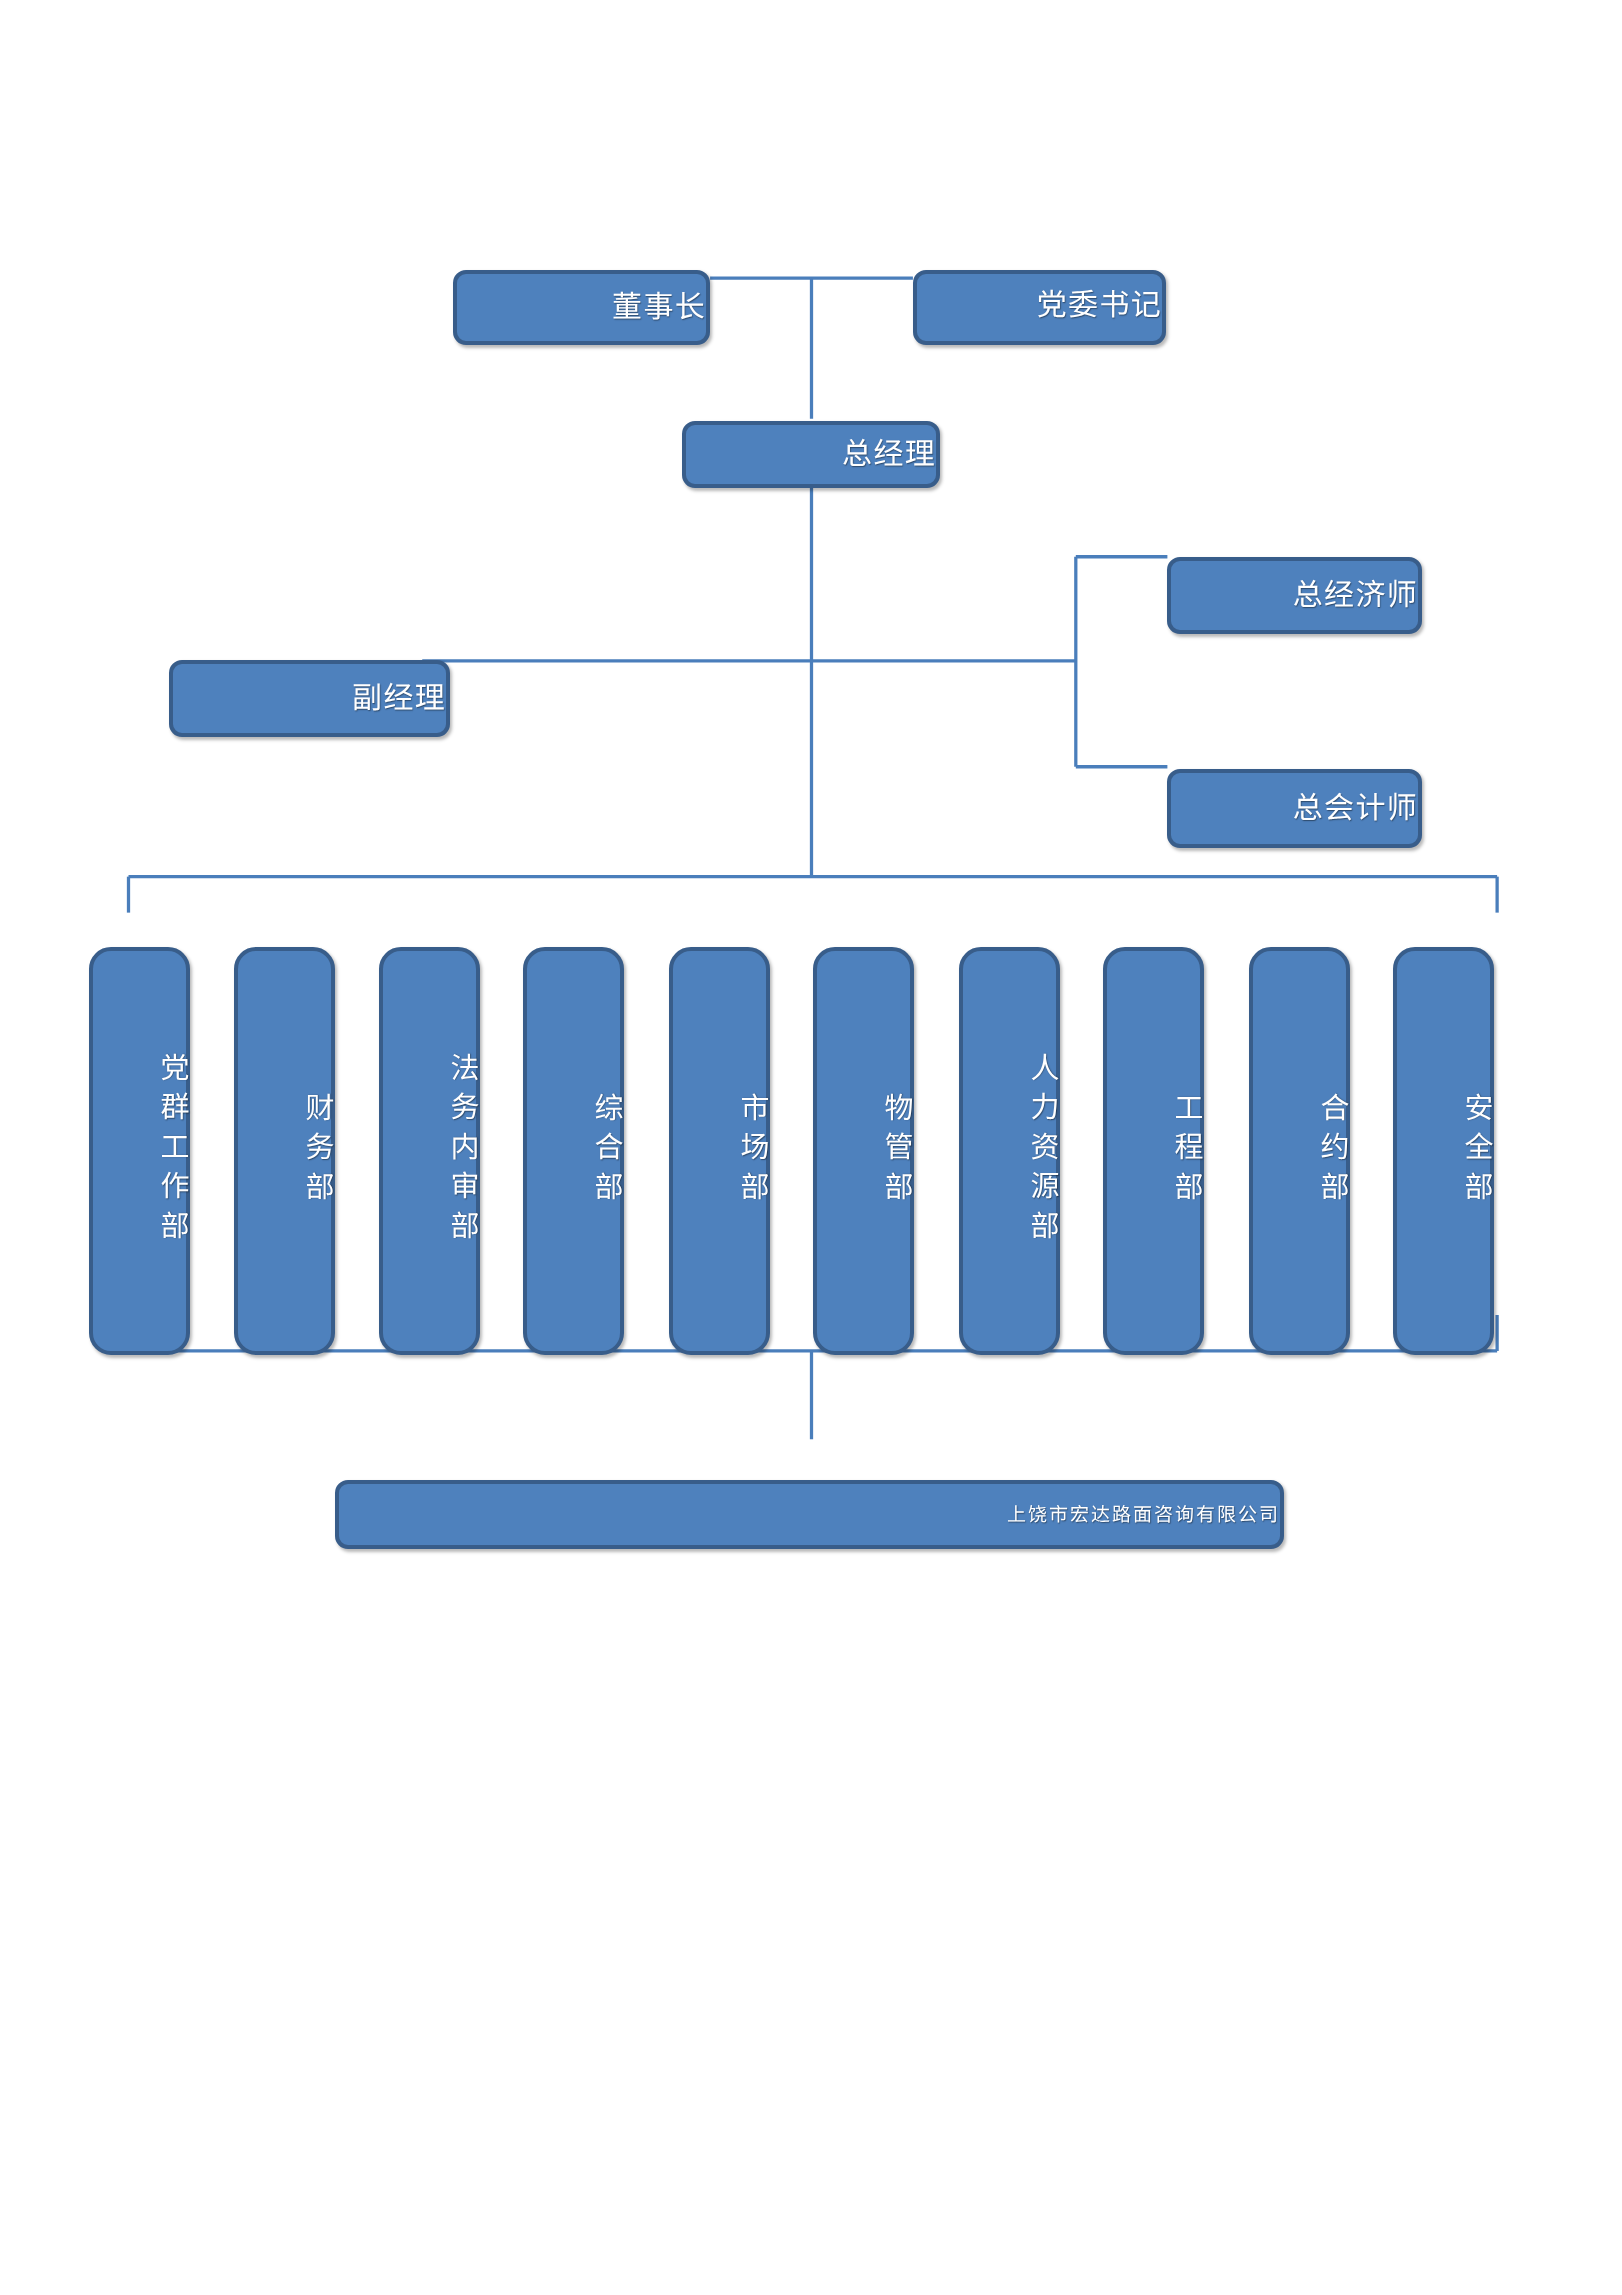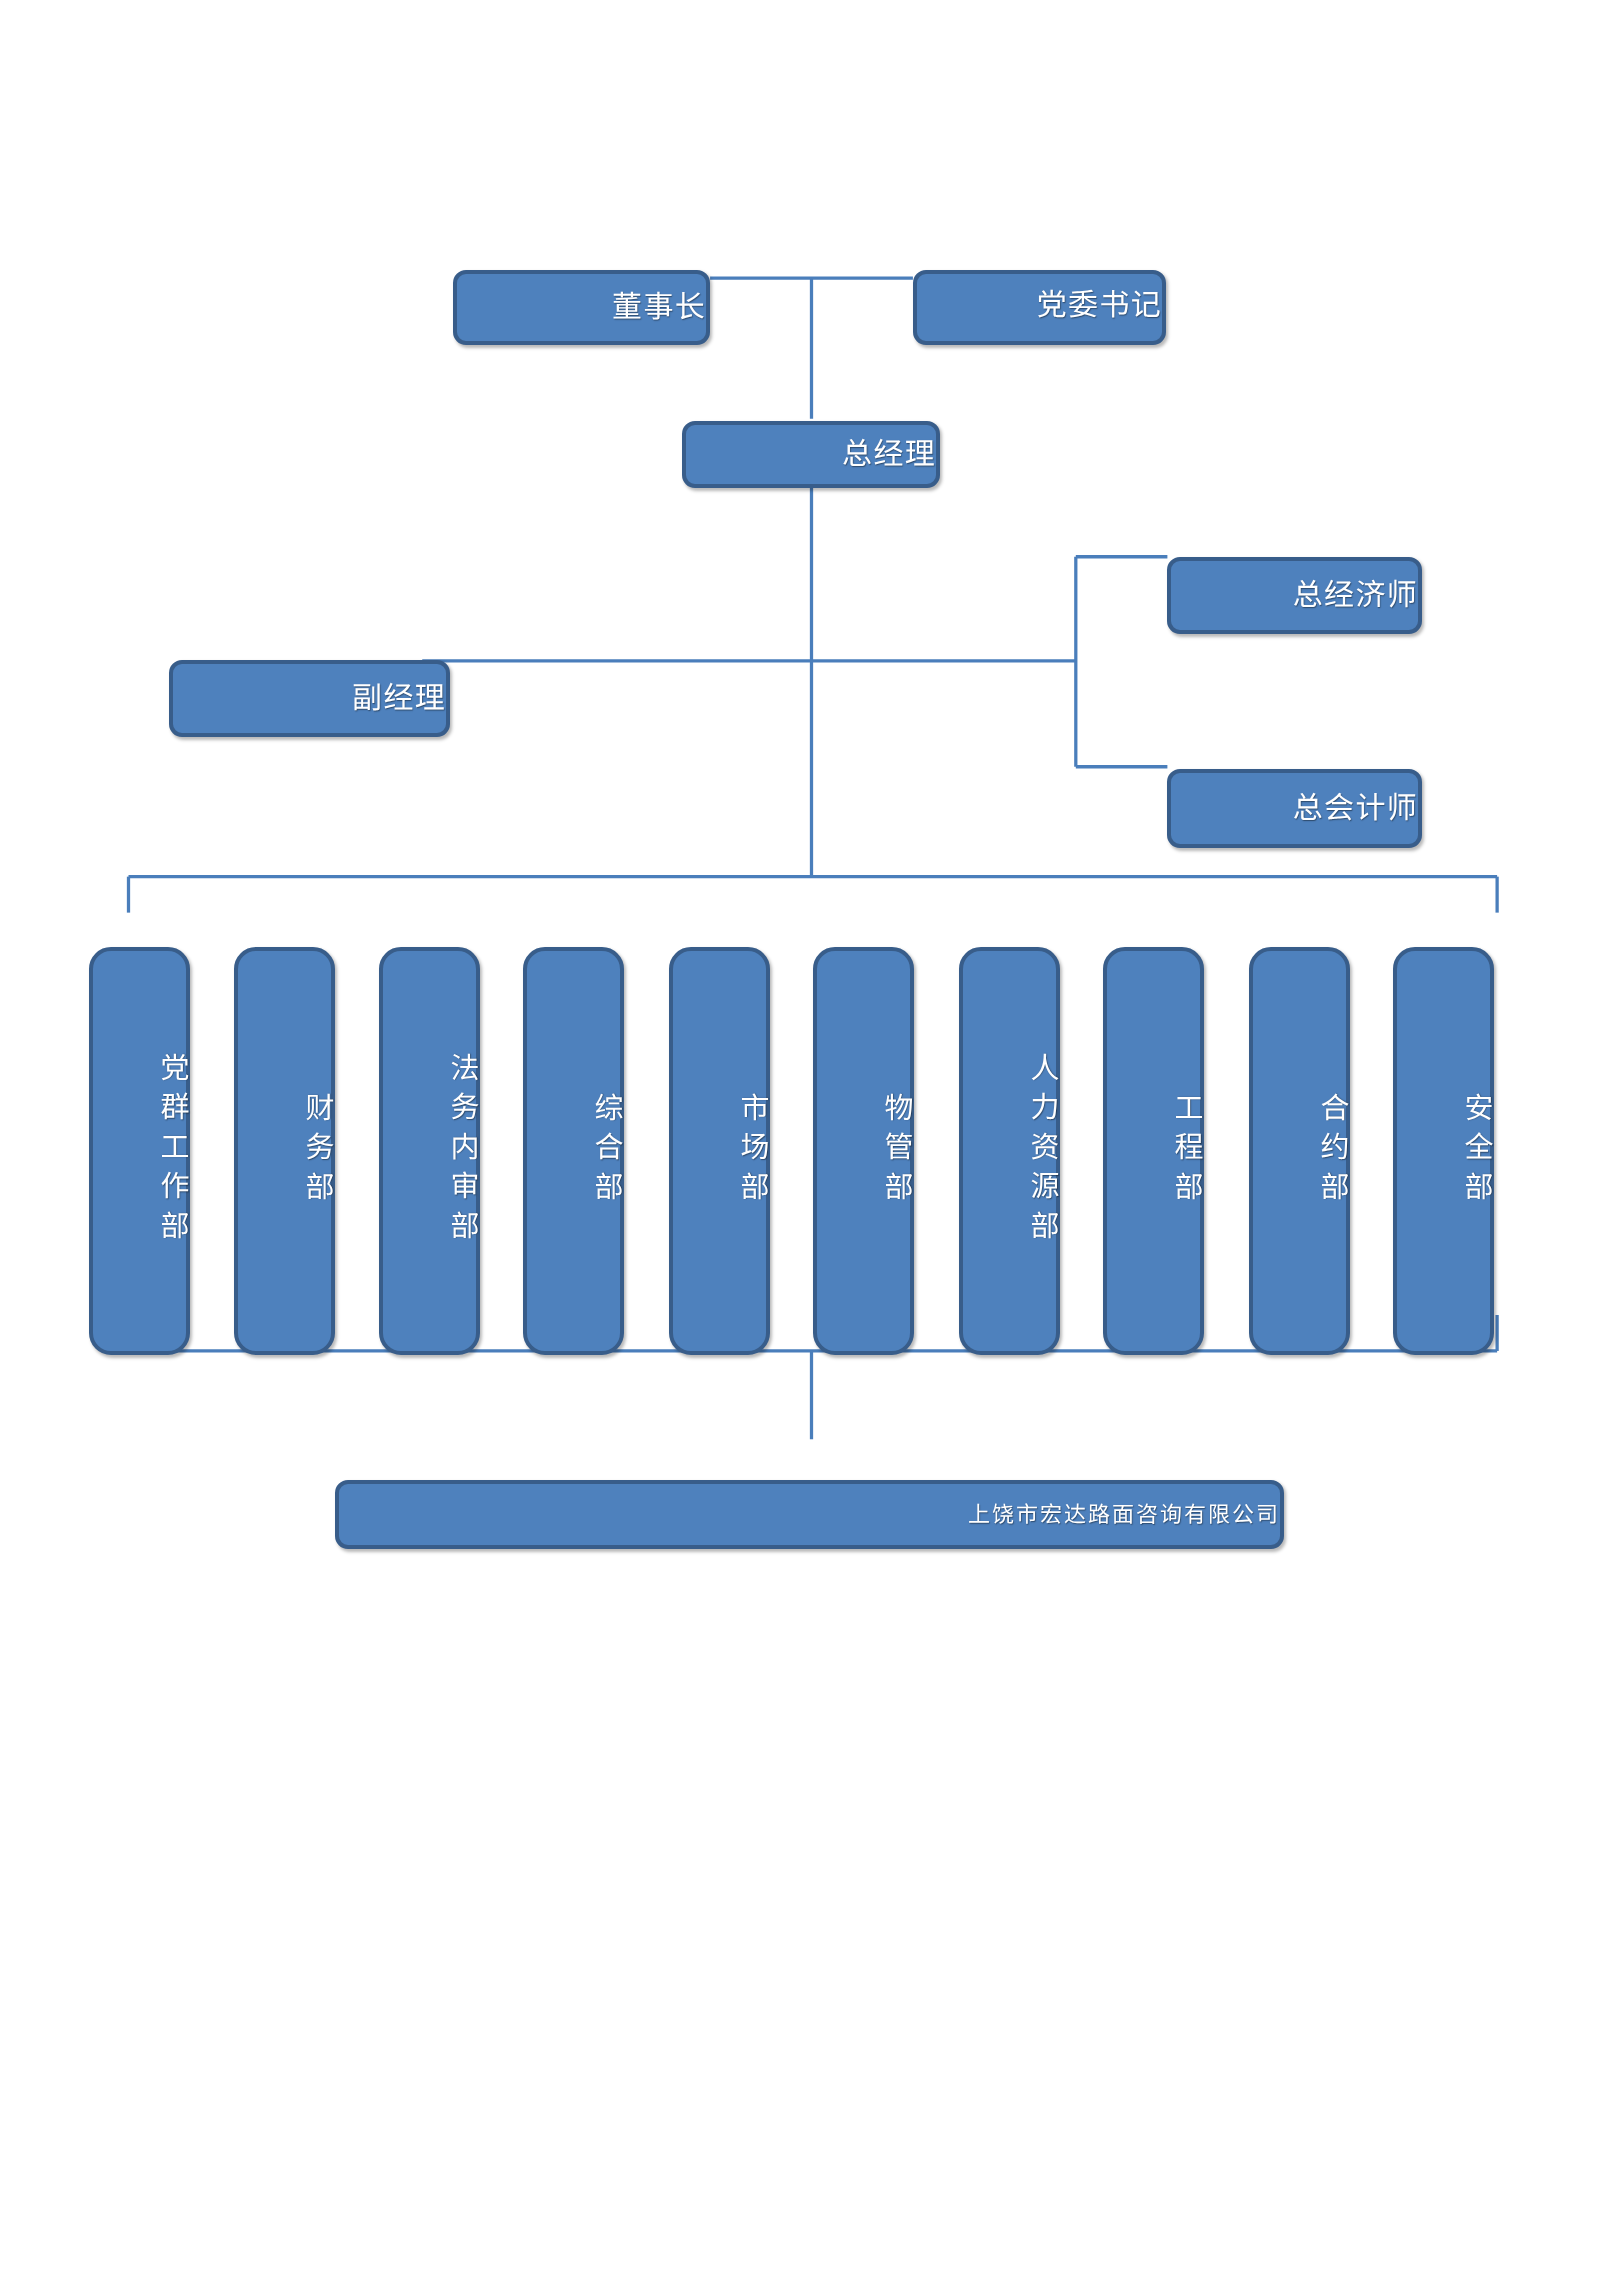--- a/index.html
+++ b/index.html
@@ -65,21 +65,21 @@
   }
   .node.v .label {
     font-size: 29px;
     writing-mode: vertical-rl;
     text-orientation: upright;
     letter-spacing: 10.5px;
     line-height: 1;
   }
   
   .node.company .label {
-    font-size: 22px;
+    font-size: 19px;
     letter-spacing: 2px;
   }
 </style>
 </head>
 <body>
 
 <div id="page">
 
   <svg id="connectors" viewBox="0 0 2480 3508" width="1623" height="2295">
     <g fill="none" stroke="#4A7EBB" stroke-width="5">

